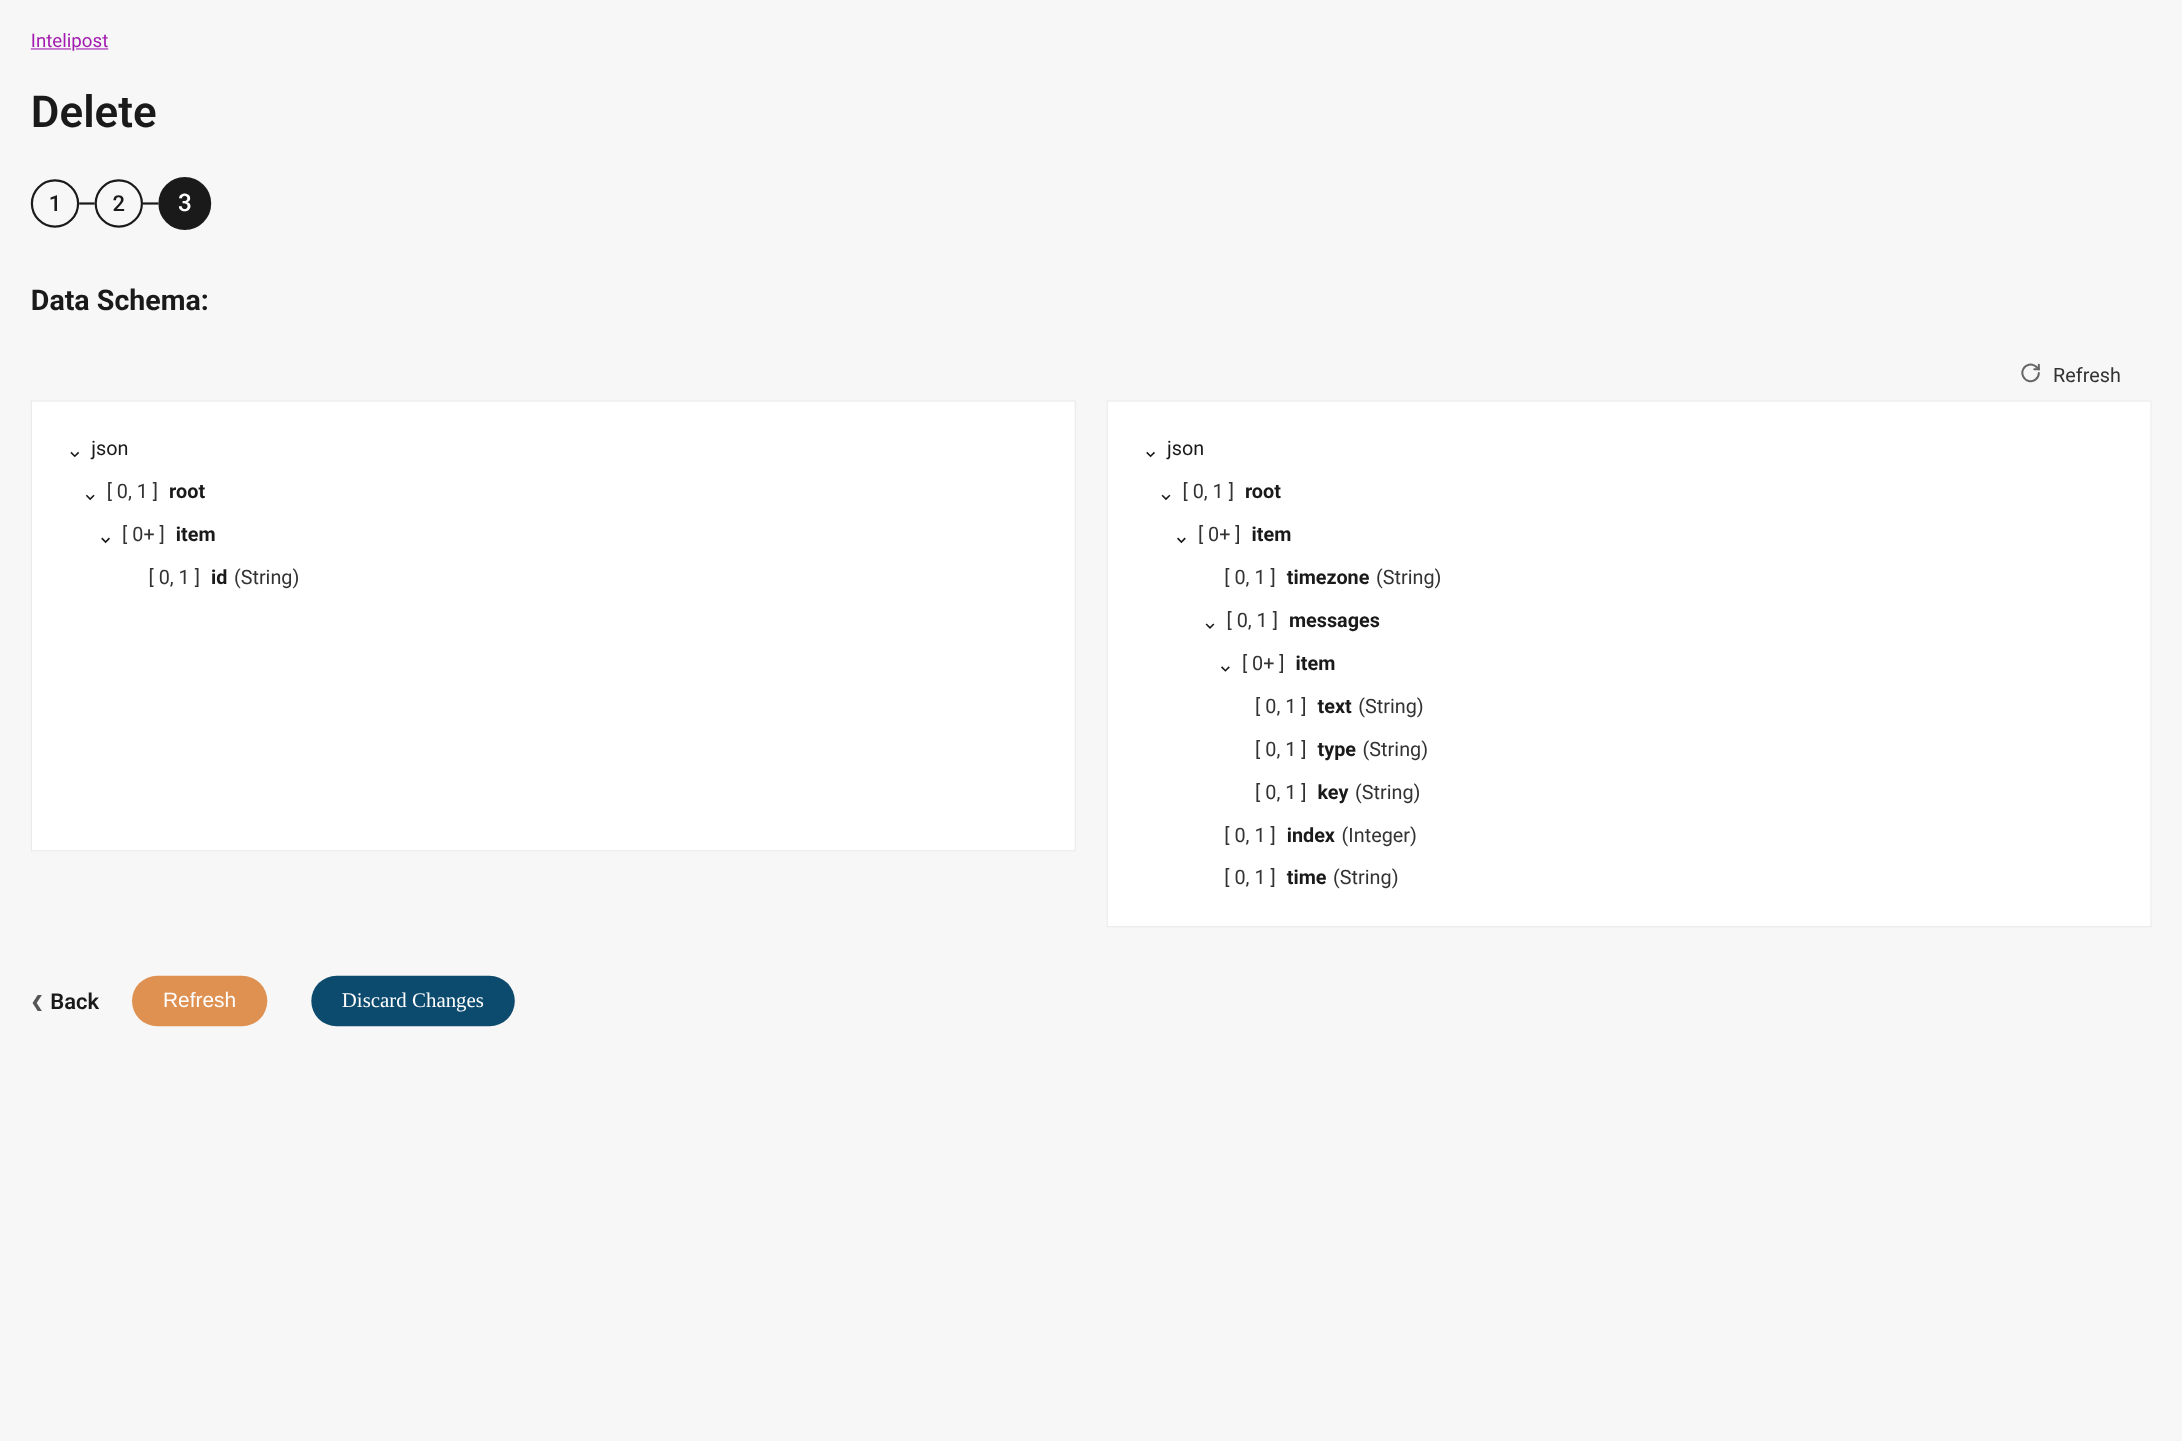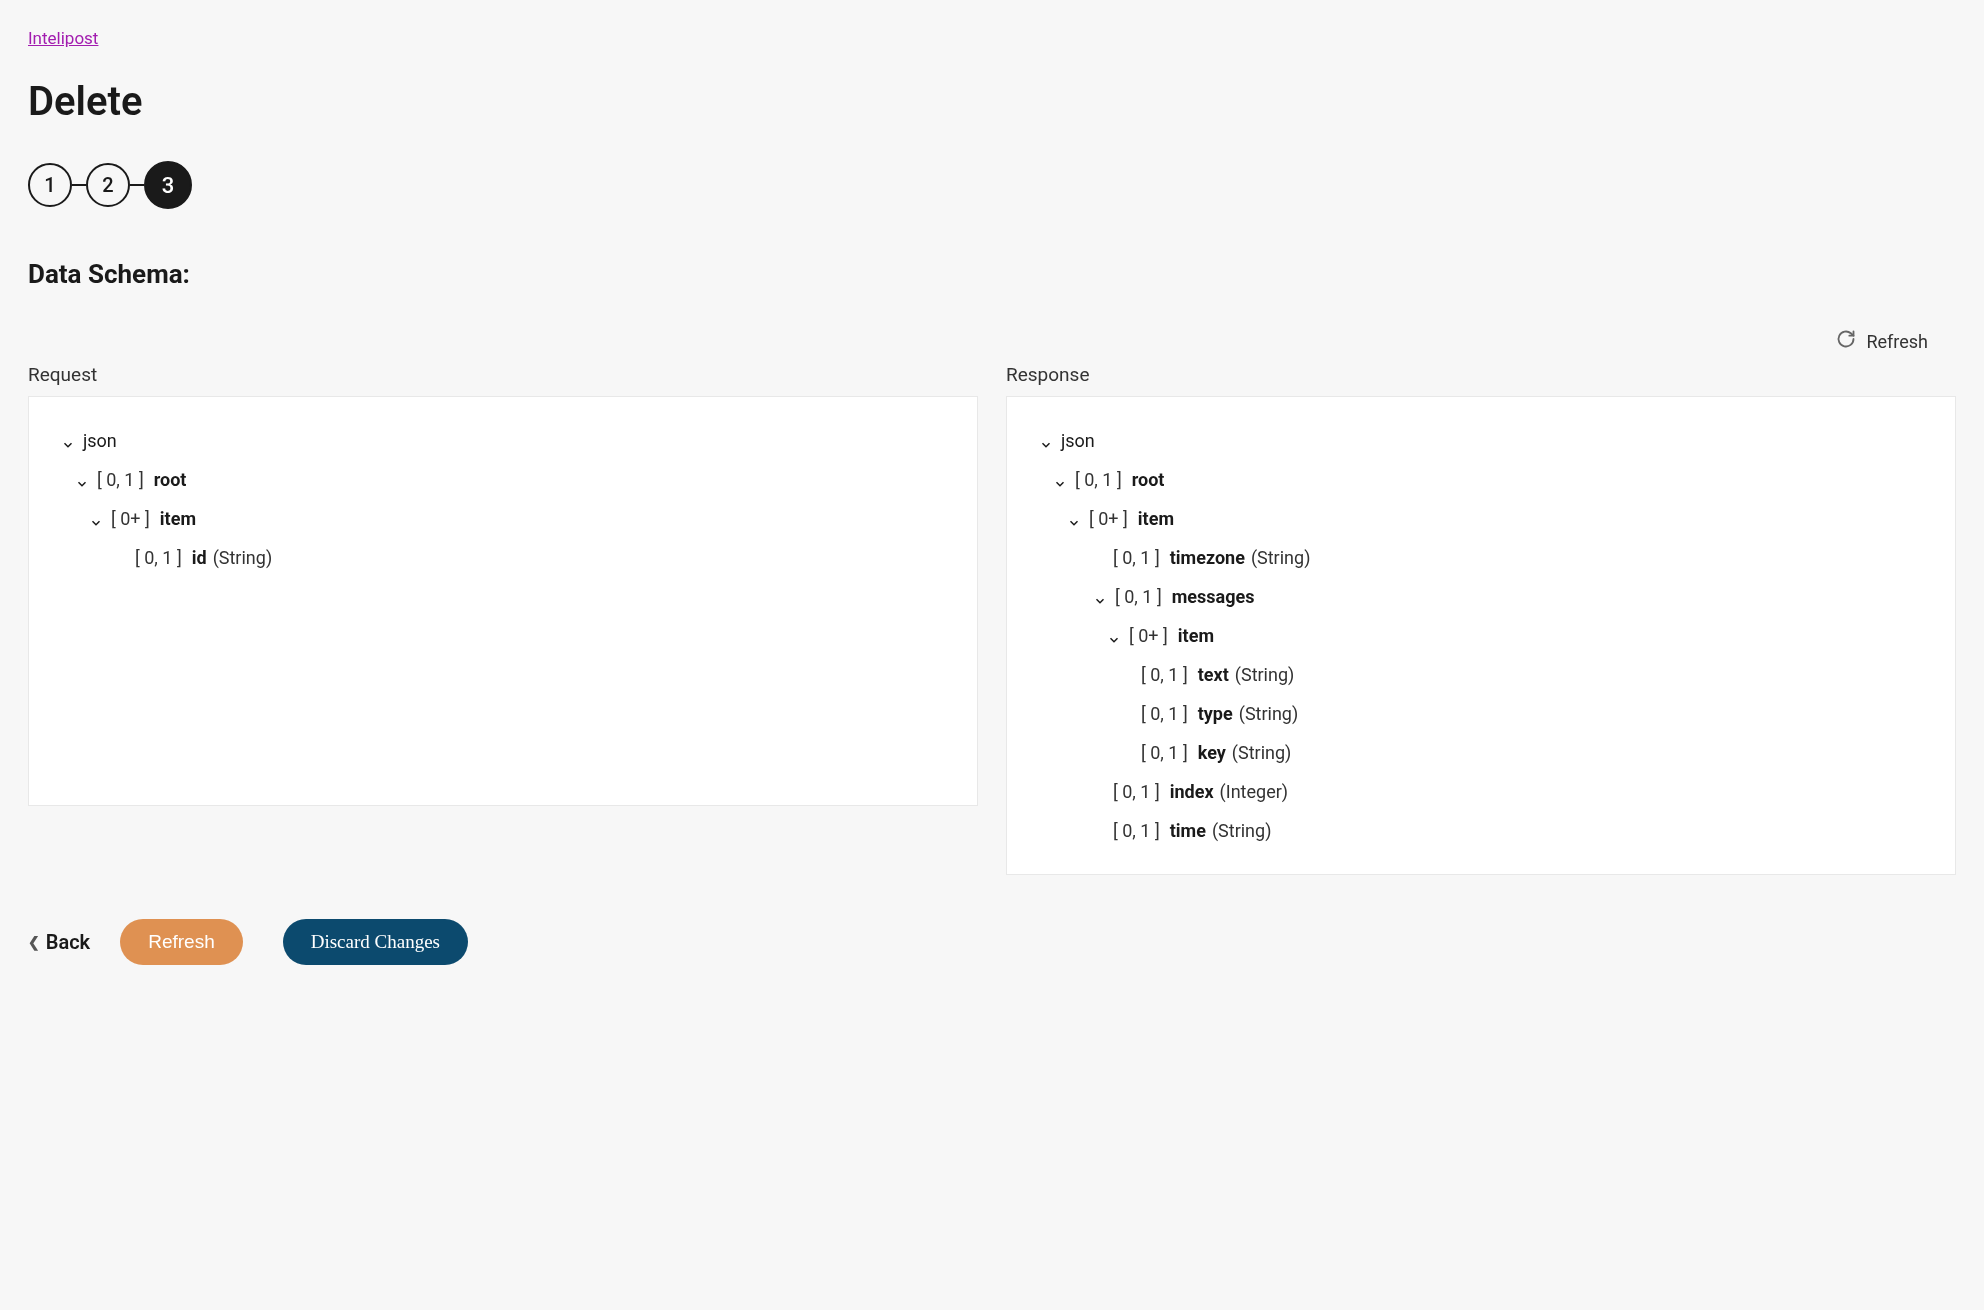--- a/index.html
+++ b/index.html
@@ -171,21 +171,20 @@
           <path d="M21 12a9 9 0 1 1-3.2-6.9L21 8"></path>
           <path d="M21 3v5h-5"></path>
         </svg>
     </span>
     <span>Refresh</span>
   </div>
 </div>
 
 <div class="panels">
   <div class="panel-wrapper">
-    <span class="panel-label">Request</span>
     <div class="panel" id="request-panel">
         <div class="tree-row indent-0">
           <span class="chevron">
             <svg viewBox="0 0 24 24">
               <polyline points="6 9 12 15 18 9"></polyline>
             </svg>
           </span>
           <span class="">json</span>
         </div>
         <div class="tree-row indent-1">
@@ -207,21 +206,20 @@
           <span class="name">item</span>
         </div>
         <div class="tree-row indent-3nc">
           <span class="occ">[ 0, 1 ]</span> 
           <span class="name">id</span> 
           <span class="type">(String)</span>
         </div>
       </div>
   </div>
   <div class="panel-wrapper">
-    <span class="panel-label">Response</span>
     <div class="panel" id="response-panel">
         <div class="tree-row indent-0">
           <span class="chevron">
             <svg viewBox="0 0 24 24">
               <polyline points="6 9 12 15 18 9"></polyline>
             </svg>
           </span>
           <span class="">json</span>
         </div>
         <div class="tree-row indent-1">

